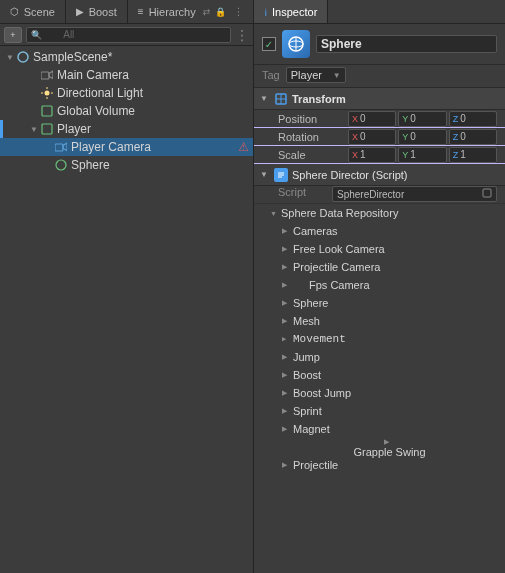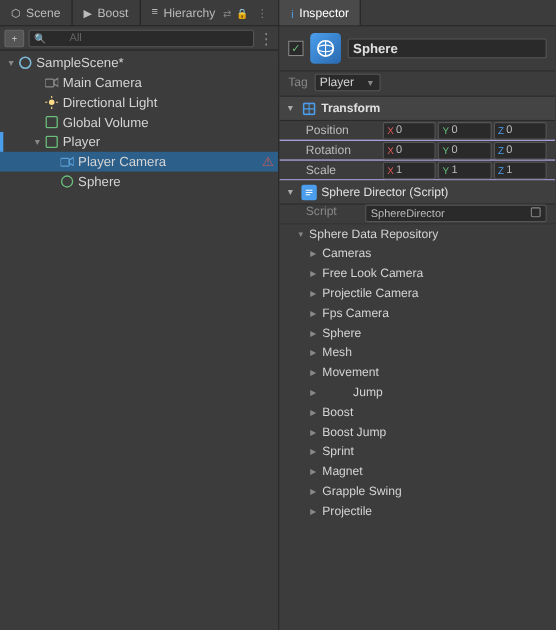--- a/index.html
+++ b/index.html
@@ -541,57 +541,57 @@
         <span>Cameras</span>
       </div>
       <div class="tree-item" style="padding-left:28px;">
         <span class="tree-arrow">▶</span>
         <span>Free Look Camera</span>
       </div>
       <div class="tree-item" style="padding-left:28px;">
         <span class="tree-arrow">▶</span>
         <span>Projectile Camera</span>
       </div>
-      <div class="tree-item" style="padding-left:28px;">
+      <div class="tree-item" style="padding-left:28px;gap:16px;">
         <span class="tree-arrow">▶</span>
         <span>Fps Camera</span>
       </div>
       <div class="tree-item" style="padding-left:28px;">
         <span class="tree-arrow">▶</span>
         <span>Sphere</span>
       </div>
       <div class="tree-item" style="padding-left:28px;">
         <span class="tree-arrow">▶</span>
         <span>Mesh</span>
       </div>
-      <div class="tree-item" style="padding-left:28px;">
+      <div class="tree-item" style="padding-left:28px;font-family:Liberation Mono, monospace;">
         <span class="tree-arrow">▶</span>
         <span>Movement</span>
       </div>
-      <div class="tree-item" style="padding-left:28px;gap:28px;">
+      <div class="tree-item" style="padding-left:28px;">
         <span class="tree-arrow">▶</span>
         <span>Jump</span>
       </div>
       <div class="tree-item" style="padding-left:28px;">
         <span class="tree-arrow">▶</span>
         <span>Boost</span>
       </div>
       <div class="tree-item" style="padding-left:28px;">
         <span class="tree-arrow">▶</span>
         <span>Boost Jump</span>
       </div>
       <div class="tree-item" style="padding-left:28px;">
         <span class="tree-arrow">▶</span>
         <span>Sprint</span>
       </div>
       <div class="tree-item" style="padding-left:28px;">
         <span class="tree-arrow">▶</span>
         <span>Magnet</span>
       </div>
-      <div class="tree-item" style="padding-left:28px;">
+      <div class="tree-item" style="padding-left:28px;flex-direction:column;">
         <span class="tree-arrow">▶</span>
         <span>Grapple Swing</span>
       </div>
       <div class="tree-item" style="padding-left:28px;">
         <span class="tree-arrow">▶</span>
         <span>Projectile</span>
       </div>
 
     </div>
   </div>

